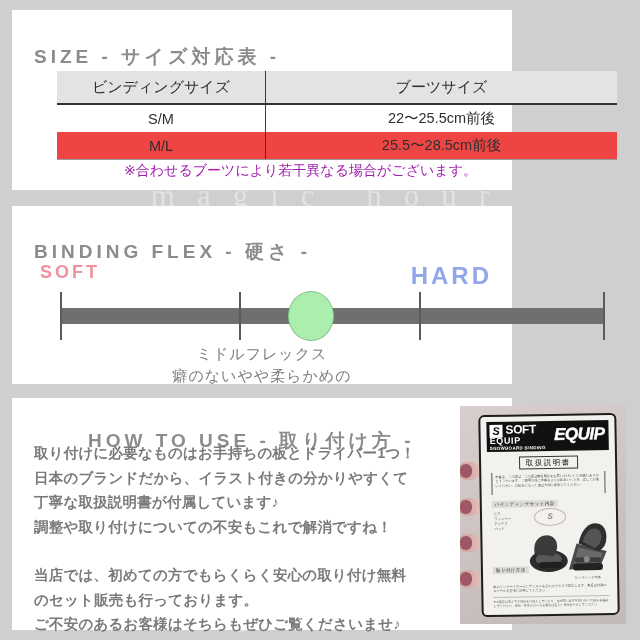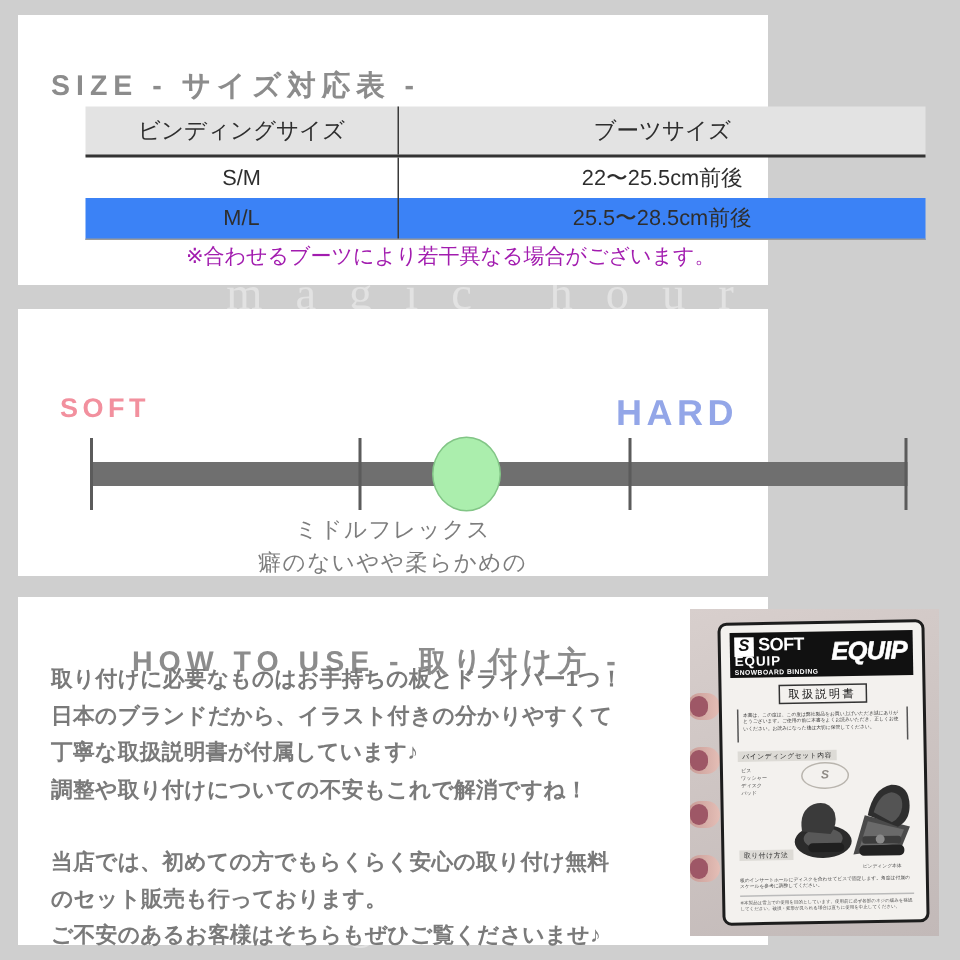--- a/index.html
+++ b/index.html
@@ -79,21 +79,21 @@
     font-weight: normal;
   }
   #size-table thead th {
     background: #e3e3e3;
     height: 32px;
     font-size: 15px;
     border-bottom: 2px solid #333333;
   }
   #size-table thead th.col-binding { border-right: 1.5px solid #3a3a3a; }
   #size-table tbody td.col-binding { border-right: 1.5px solid #3a3a3a; }
-  #size-table tbody tr.row-alt td { background: #3b82f6; }
+  #size-table tbody tr.row-alt td { background: #ef4444; }
   #size-table tbody tr:last-child td { border-bottom: 1.5px solid #9a9a9a; }
   .col-binding { width: 208px; }
 
   #size-note {
     position: absolute;
     right: 35px;
     top: 152px;
     font-size: 14px;
     color: #a21caf;
     white-space: nowrap;
@@ -415,20 +415,21 @@
         <td class="col-binding">M/L</td>
         <td>25.5〜28.5cm前後</td>
       </tr>
     </tbody>
   </table>
 
   <div id="size-note">※合わせるブーツにより若干異なる場合がございます。</div>
 </section>
 
 <section class="panel" id="panel-flex">
+  <h2 class="section-title" id="flex-title">BINDING FLEX - 硬さ -</h2>
 
   <div id="label-soft">SOFT</div>
   <div id="label-hard">HARD</div>
 
   <div id="flex-scale">
     <div id="flex-bar"></div>
     <div class="flex-tick" style="left:0px"></div>
     <div class="flex-tick" style="left:179px"></div>
     <div class="flex-tick" style="left:359px"></div>
     <div class="flex-tick" style="left:543px"></div>

